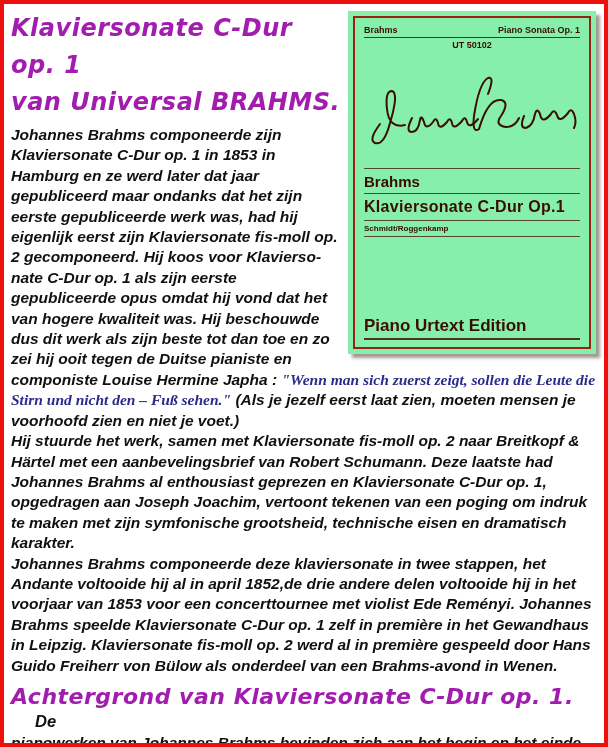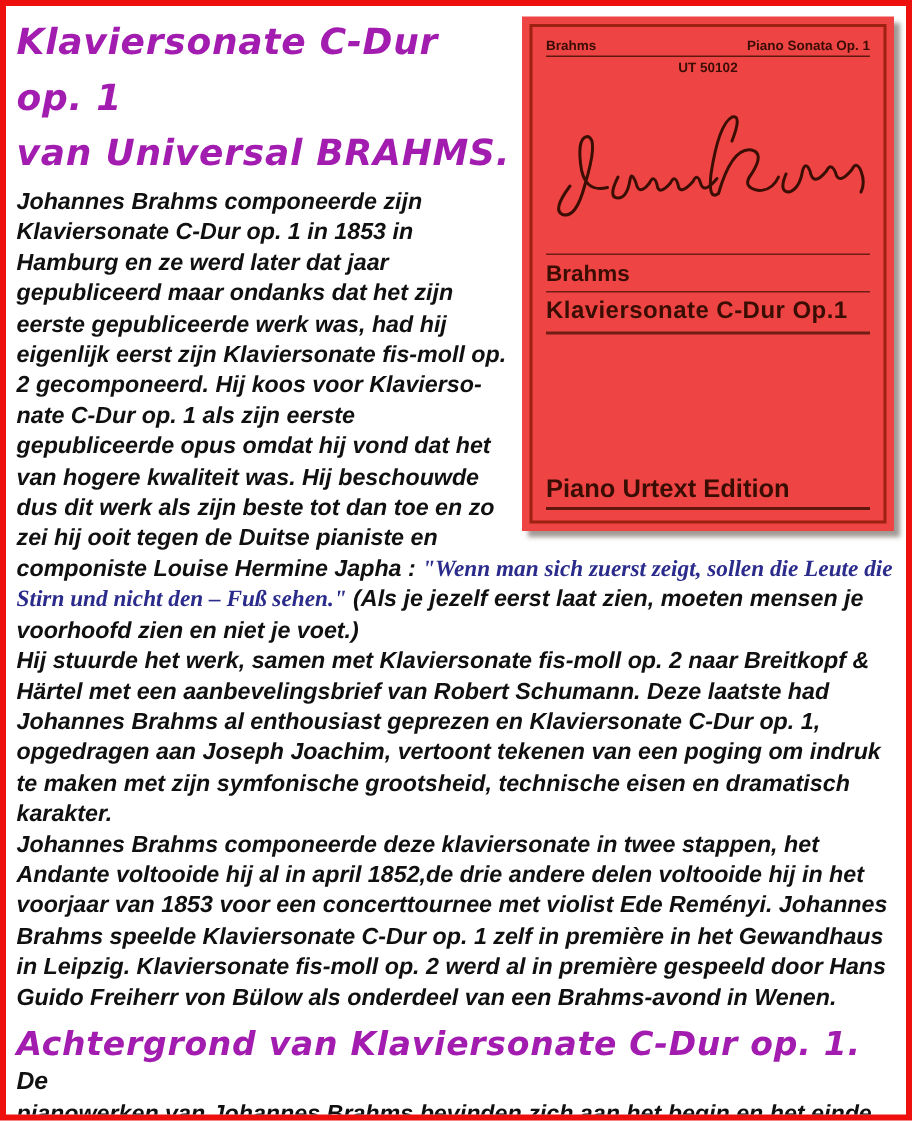--- a/index.html
+++ b/index.html
@@ -22,21 +22,21 @@
     letter-spacing: 0.5px;
   }
   #title { font-size: 24px; line-height: 37px; margin: 2px 0 4px 0; }
   #title .t-line { display: block; }
 
   #subheading-row { margin: 6px 0 2px 0; }
   #subheading { font-size: 22px; line-height: 30px; }
   .lead-word {
     font-family: "Liberation Sans", sans-serif;
     font-style: italic; font-weight: bold;
-    font-size: 16.5px; color: #111111;
+    font-size: 16.5px; color: #111111; margin-left: 24px;
   }
 
   
   .body-text {
     font-family: "Liberation Sans", sans-serif;
     font-style: italic;
     font-weight: bold;
     font-size: 15.5px;
     line-height: 20.4px;
     color: #101010;
@@ -49,21 +49,21 @@
     font-weight: bold;
     color: #2b2b8c;
   }
 
   
   #cover {
     float: right;
     width: 248px;
     height: 343px;
     margin: 3px 0 8px 7px;
-    background: #ef4444;
+    background: #86efac;
     position: relative;
     box-shadow: 4px 4px 3px rgba(110, 98, 92, 0.65);
   }
   #cover-frame {
     position: absolute;
     top: 5px; left: 5px; right: 5px; bottom: 5px;
     border: 2px solid #9c2110;
   }
   #cover-content {
     position: absolute;
@@ -131,20 +131,21 @@
           <path d="M124,22 q 7,-18 0,-16 q -9,5 -14,38 q -2,18 5,13 q 9,-31 22,-29 q 9,2 0,16 q -7,9 5,11 q 9,0 13,-9"></path>
           <path d="M160,44 q -5,12 2,12 q 7,-2 9,-14 q 2,-7 5,0 q 2,11 11,0 q 3,-6 6,1 q 2,9 11,-2 q 3,-6 6,1 q 3,8 0,14"></path>
         </g>
       </svg>
     </div>
     <div class="cover-rule"></div>
     <div class="cover-composer">Brahms</div>
     <div class="cover-rule"></div>
     <div class="cover-worktitle">Klaviersonate C-Dur Op.1</div>
     <div class="cover-rule"></div>
+    <div class="cover-editors">Schmidt/Roggenkamp</div>
     <div class="cover-rule"></div>
     <div class="cover-spacer"></div>
     <div class="cover-publisher">Piano Urtext Edition</div>
   </div>
 </div>
 
 <h1 id="title" class="red-heading">
   <span class="t-line">Klaviersonate C-Dur op. 1</span>
   <span class="t-line">van Universal BRAHMS.</span>
 </h1>

